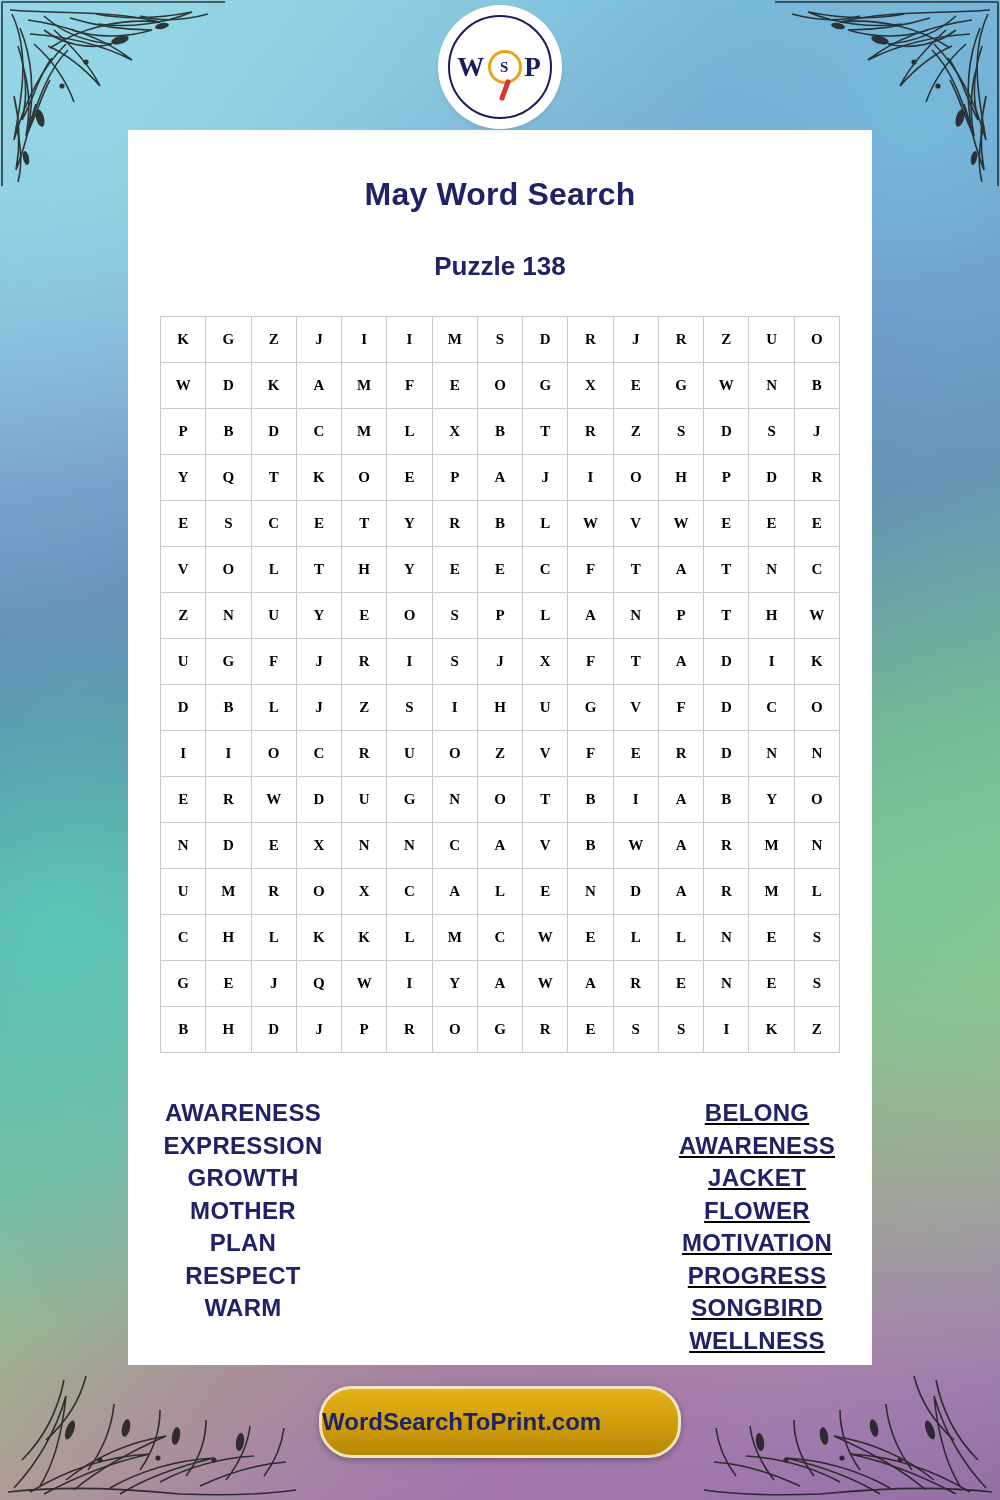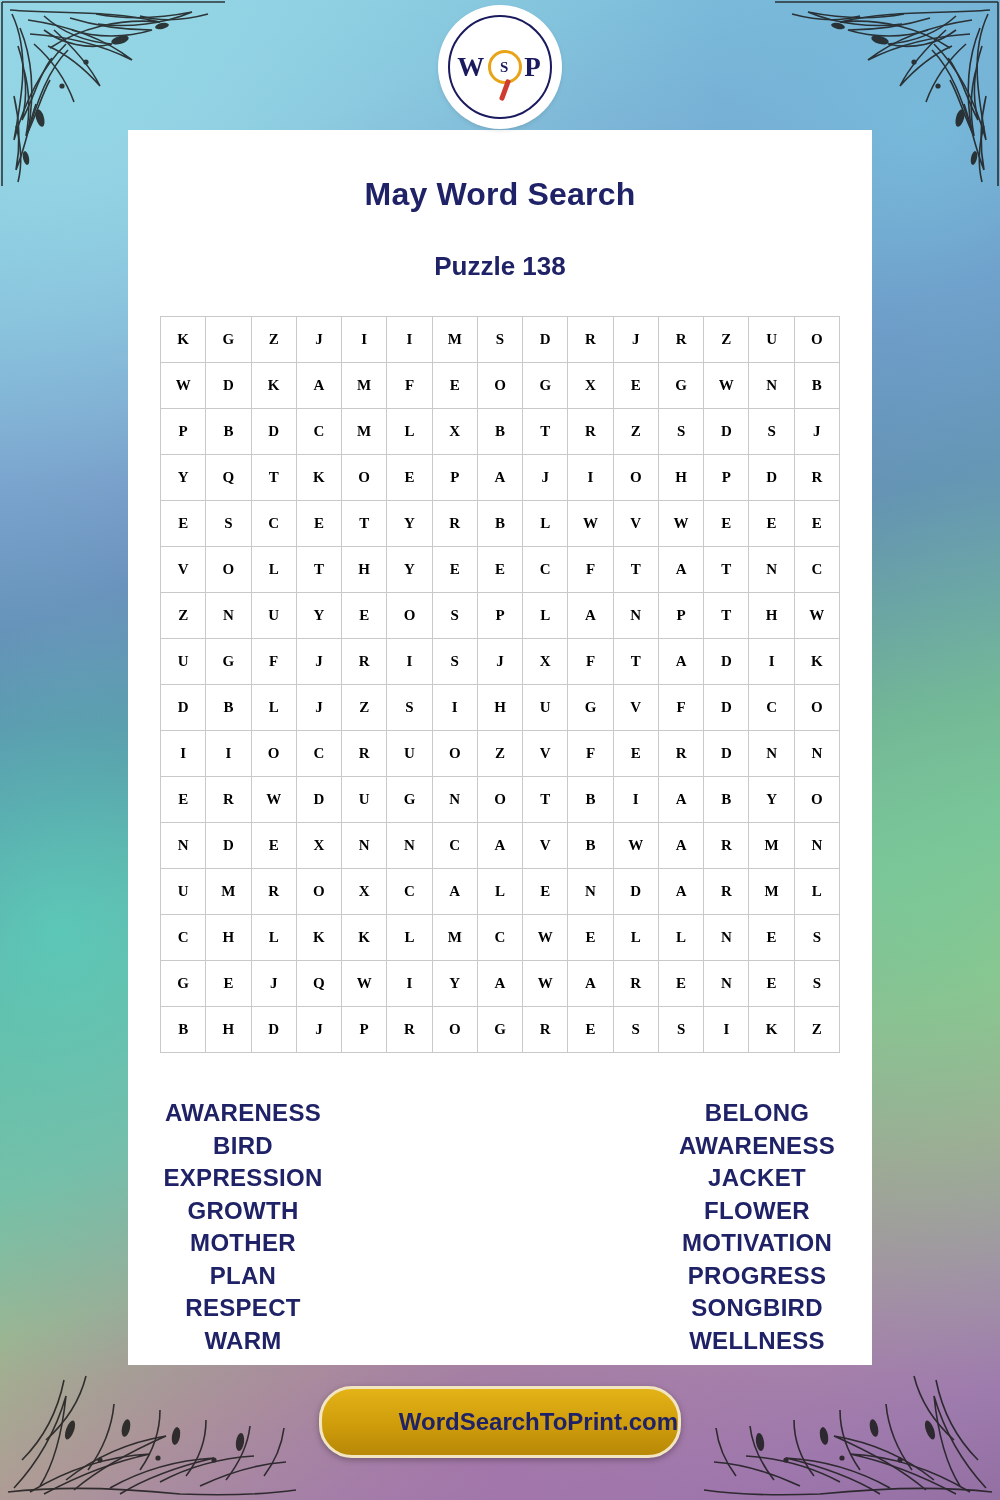--- a/index.html
+++ b/index.html
@@ -175,21 +175,21 @@
     justify-content: space-between;
     gap: 118px;
     margin-top: 44px;
   }
   .word-col {
     display: flex;
     flex-direction: column;
     gap: 0px;
   }
   .word-col.left { text-align: center; width: 230px; }
-  .word-col.right { text-align: center; width: 230px; }
+  .word-col.right { text-align: center; width: 230px; text-decoration: underline; }
   .word {
     font-size: 24px;
     font-weight: bold;
     color: #1f2266;
     line-height: 32.5px;
     letter-spacing: 0.3px;
   }
 
   
   .footer-btn {
@@ -197,21 +197,21 @@
     left: 50%;
     transform: translateX(-50%);
     bottom: 42px;
     width: 356px;
     height: 66px;
     border-radius: 33px;
     background: linear-gradient(180deg, #e3b317 0%, #cf9c0b 55%, #b88807 100%);
     border: 3px solid #f2e6c0;
     display: flex;
     align-items: center;
-    justify-content: flex-end;
+    justify-content: flex-start;
     z-index: 6;
     box-shadow: 0 2px 6px rgba(0,0,0,0.3);
   }
   .footer-btn span {
     font-size: 24px;
     font-weight: bold;
     color: #1f2266;
   }
 </style>
 </head>
@@ -631,21 +631,20 @@
               <td>K</td>
               <td>Z</td>
             </tr>
           </tbody>
       </table>
     </div>
 
     <div class="word-lists">
       <div class="word-col left" id="word-col-left">
           <div class="word">AWARENESS</div>
-          <div class="word">BIRD</div>
           <div class="word">EXPRESSION</div>
           <div class="word">GROWTH</div>
           <div class="word">MOTHER</div>
           <div class="word">PLAN</div>
           <div class="word">RESPECT</div>
           <div class="word">WARM</div>
         </div>
       <div class="word-col right" id="word-col-right">
           <div class="word">BELONG</div>
           <div class="word">AWARENESS</div>

